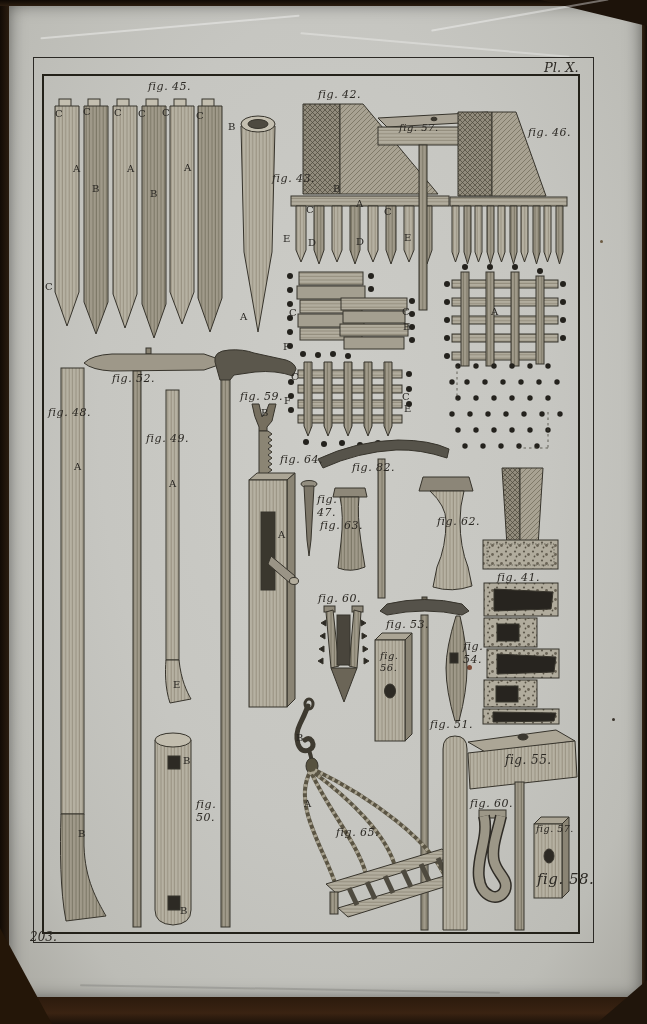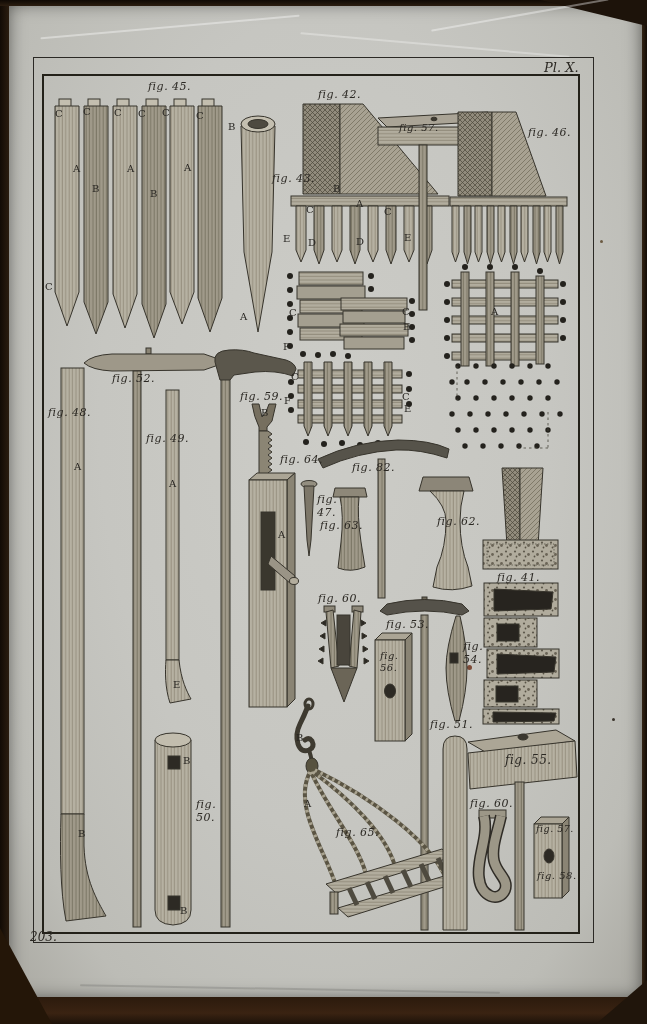--- a/index.html
+++ b/index.html
@@ -472,21 +472,21 @@
 56.</span>
       <span class="fig-label stacked" style="left: 463px; top: 641px;">fig.
 54.</span>
       <span class="fig-label" style="left: 430px; top: 718px; font-style: italic;">fig. 51.</span>
       <span class="fig-label" style="font-size: 12px; left: 505px; top: 753px;">fig. 55.</span>
       <span class="fig-label stacked" style="left: 196px; top: 799px;">fig.
 50.</span>
       <span class="fig-label" style="left: 336px; top: 826px;">fig. 65.</span>
       <span class="fig-label" style="left: 470px; top: 797px;">fig. 60.</span>
       <span class="fig-label" style="font-size: 9.5px; left: 536px; top: 823px;">fig. 57.</span>
-      <span class="fig-label" style="font-size: 10px; left: 537px; top: 870px;">fig. 58.</span>
+      <span class="fig-label" style="font-size: 15px; left: 537px; top: 870px;">fig. 58.</span>
     </div>
   <div id="letters-layer">
       <span class="letter-note" style="left: 55px; top: 108px;">C</span>
       <span class="letter-note" style="left: 83px; top: 106px;">C</span>
       <span class="letter-note" style="left: 114px; top: 107px;">C</span>
       <span class="letter-note" style="left: 138px; top: 108px;">C</span>
       <span class="letter-note" style="left: 162px; top: 107px;">C</span>
       <span class="letter-note" style="left: 196px; top: 110px;">C</span>
       <span class="letter-note" style="left: 73px; top: 163px;">A</span>
       <span class="letter-note" style="left: 127px; top: 163px;">A</span>

